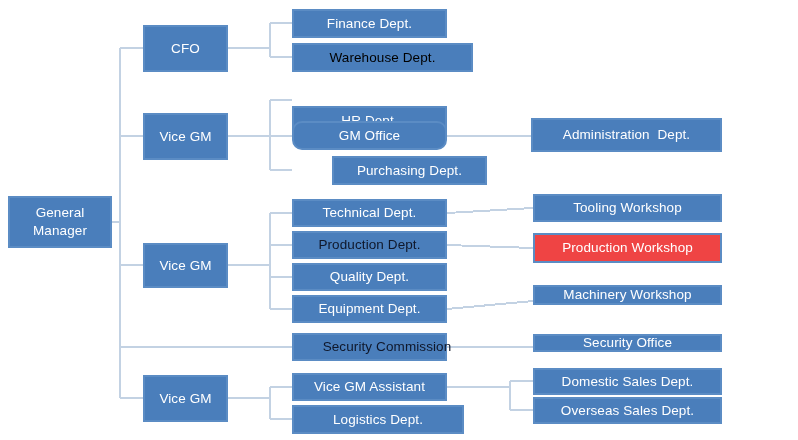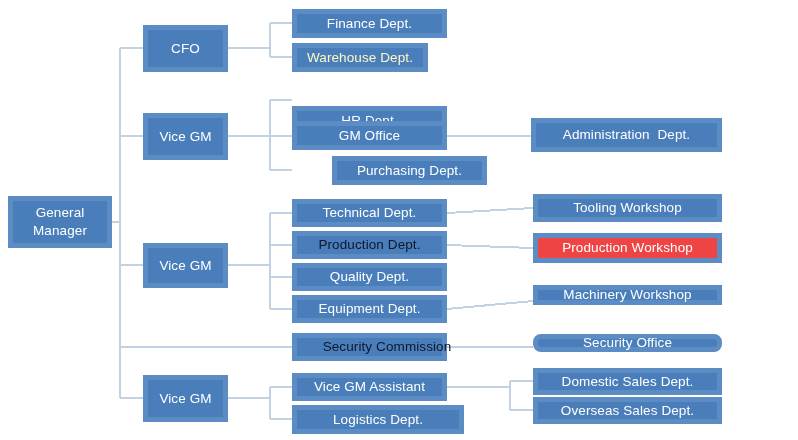--- a/index.html
+++ b/index.html
@@ -30,21 +30,21 @@
     background: #4a7ebb;
     color: #ffffff;
     display: flex;
     align-items: center;
     justify-content: center;
     text-align: center;
     line-height: 1.18;
     font-size: 13.5px;
     letter-spacing: 0.1px;
     white-space: pre;
-    border: 5px solid #22c55e;
+    border: 2px solid #22c55e;
   }
   .node.multiline {
     white-space: pre-line;
     line-height: 1.35;
   }
 </style>
 </head>
 <body>
 
 <div id="chart-root">
@@ -102,33 +102,33 @@
   </svg>
 
   <div id="node-layer">
       <div class="node multiline" style="left: 8px; top: 196px; width: 104px; height: 52px; background: rgb(74, 126, 187); border-color: rgb(91, 140, 196); color: rgb(255, 255, 255);">General
 Manager</div>
       <div class="node" style="left: 143px; top: 25px; width: 85px; height: 47px; background: rgb(74, 126, 187); border-color: rgb(91, 140, 196); color: rgb(255, 255, 255);">CFO</div>
       <div class="node" style="left: 143px; top: 113px; width: 85px; height: 47px; background: rgb(74, 126, 187); border-color: rgb(91, 140, 196); color: rgb(255, 255, 255);">Vice GM</div>
       <div class="node" style="left: 143px; top: 243px; width: 85px; height: 45px; background: rgb(74, 126, 187); border-color: rgb(91, 140, 196); color: rgb(255, 255, 255);">Vice GM</div>
       <div class="node" style="left: 143px; top: 375px; width: 85px; height: 47px; background: rgb(74, 126, 187); border-color: rgb(91, 140, 196); color: rgb(255, 255, 255);">Vice GM</div>
       <div class="node" style="left: 292px; top: 9px; width: 155px; height: 29px; background: rgb(74, 126, 187); border-color: rgb(91, 140, 196); color: rgb(255, 255, 255);">Finance Dept.</div>
-      <div class="node" style="left: 292px; top: 43px; width: 136px; height: 29px; background: rgb(74, 126, 187); border-color: rgb(91, 140, 196); color: #fef9c3;">Warehouse Dept.</div>
+      <div class="node" style="left: 292px; top: 43px; width: 181px; height: 29px; background: rgb(74, 126, 187); border-color: rgb(91, 140, 196); color: #000000;">Warehouse Dept.</div>
       <div class="node" style="left: 292px; top: 86px; width: 155px; height: 29px; background: rgb(74, 126, 187); border-color: rgb(91, 140, 196); color: rgb(255, 255, 255); margin-top: 20px;">HR Dept.</div>
-      <div class="node" style="left: 292px; top: 121px; width: 155px; height: 29px; background: rgb(74, 126, 187); border-color: rgb(91, 140, 196); color: rgb(255, 255, 255);">GM Office</div>
+      <div class="node" style="left: 292px; top: 121px; width: 155px; height: 29px; background: rgb(74, 126, 187); border-color: rgb(91, 140, 196); color: rgb(255, 255, 255); border-radius: 10px;">GM Office</div>
       <div class="node" style="left: 292px; top: 156px; width: 155px; height: 29px; background: rgb(74, 126, 187); border-color: rgb(91, 140, 196); color: rgb(255, 255, 255); margin-left: 40px;">Purchasing Dept.</div>
       <div class="node" style="left: 292px; top: 199px; width: 155px; height: 28px; background: rgb(74, 126, 187); border-color: rgb(91, 140, 196); color: rgb(255, 255, 255);">Technical Dept.</div>
       <div class="node" style="left: 292px; top: 231px; width: 155px; height: 28px; background: rgb(74, 126, 187); border-color: rgb(91, 140, 196); color: #0f172a;">Production Dept.</div>
       <div class="node" style="left: 292px; top: 263px; width: 155px; height: 28px; background: rgb(74, 126, 187); border-color: rgb(91, 140, 196); color: rgb(255, 255, 255);">Quality Dept.</div>
       <div class="node" style="left: 292px; top: 295px; width: 155px; height: 28px; background: rgb(74, 126, 187); border-color: rgb(91, 140, 196); color: rgb(255, 255, 255);">Equipment Dept.</div>
       <div class="node" style="left: 292px; top: 333px; width: 155px; height: 28px; background: rgb(74, 126, 187); border-color: rgb(91, 140, 196); color: #0f172a; padding-left: 35px;">Security Commission</div>
       <div class="node" style="left: 292px; top: 373px; width: 155px; height: 28px; background: rgb(74, 126, 187); border-color: rgb(91, 140, 196); color: rgb(255, 255, 255);">Vice GM Assistant</div>
       <div class="node" style="left: 292px; top: 405px; width: 172px; height: 29px; background: rgb(74, 126, 187); border-color: rgb(91, 140, 196); color: rgb(255, 255, 255);">Logistics Dept.</div>
       <div class="node" style="left: 531px; top: 118px; width: 191px; height: 34px; background: rgb(74, 126, 187); border-color: rgb(91, 140, 196); color: rgb(255, 255, 255);">Administration  Dept.</div>
       <div class="node" style="left: 533px; top: 194px; width: 189px; height: 28px; background: rgb(74, 126, 187); border-color: rgb(91, 140, 196); color: #ffffff;">Tooling Workshop</div>
       <div class="node" style="left: 533px; top: 233px; width: 189px; height: 30px; background: #ef4444; border-color: rgb(91, 140, 196); color: rgb(255, 255, 255);">Production Workshop</div>
       <div class="node" style="left: 533px; top: 285px; width: 189px; height: 20px; background: rgb(74, 126, 187); border-color: rgb(91, 140, 196); color: rgb(255, 255, 255);">Machinery Workshop</div>
-      <div class="node" style="left: 533px; top: 334px; width: 189px; height: 18px; background: rgb(74, 126, 187); border-color: rgb(91, 140, 196); color: rgb(255, 255, 255); border-radius: 8px;">Security Office</div>
+      <div class="node" style="left: 533px; top: 334px; width: 189px; height: 18px; background: rgb(74, 126, 187); border-color: rgb(91, 140, 196); color: rgb(255, 255, 255);">Security Office</div>
       <div class="node" style="left: 533px; top: 368px; width: 189px; height: 27px; background: rgb(74, 126, 187); border-color: rgb(91, 140, 196); color: rgb(255, 255, 255);">Domestic Sales Dept.</div>
       <div class="node" style="left: 533px; top: 397px; width: 189px; height: 27px; background: rgb(74, 126, 187); border-color: rgb(91, 140, 196); color: rgb(255, 255, 255);">Overseas Sales Dept.</div>
     </div>
 
 </div>
 
 </body></html>

